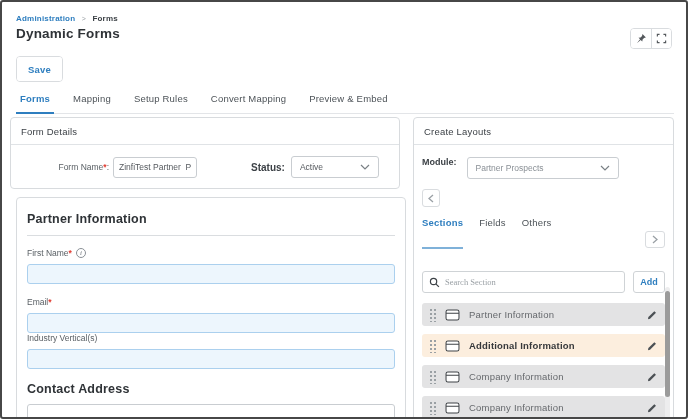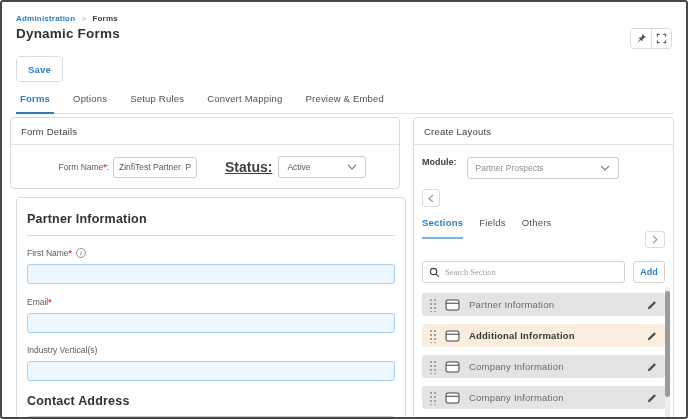--- a/index.html
+++ b/index.html
@@ -36,45 +36,45 @@
   
   .card{ position:absolute; border:1px solid #d8dbde; border-radius:4px; background:#fff; }
   .panel-header{ height:27px; line-height:27px; padding:0 10px; border-bottom:1px solid #e0e3e6; font-size:9.5px; color:#3c4146; letter-spacing:.2px; }
 
   
   .card-form-details{ left:8px; top:115px; width:390px; height:72px; }
   .fd-row{ margin-top:11px; display:flex; align-items:center; padding-left:10px; }
   .fd-label{ width:88px; text-align:right; font-size:8.5px; color:#5a6065; }
   .req{ color:#e03a2f; font-weight:700; }
   .fd-input{ width:84px; height:21px; margin-left:4px; border:1px solid #c9cdd1; border-radius:3px; font-size:8.5px; color:#55595e; padding:0 5px; font-family:inherit; outline:none; }
-  .fd-status-label{ margin-left:28px; font-size:14px; color:#3c4146; font-weight:700;text-decoration:underline; }
+  .fd-status-label{ margin-left:54px; font-size:10px; color:#3c4146; font-weight:700; }
   .select{ display:flex; align-items:center; justify-content:space-between; border:1px solid #c9cdd1; border-radius:3px; height:22px; padding:0 8px; font-size:8.5px; color:#55595e; cursor:pointer; background:#fff; }
   .fd-select{ width:88px; margin-left:6px; }
 
   
   .card-form-preview{ left:14px; top:195px; width:390px; height:260px; padding:14px 10px 0; }
   .section-heading{ font-size:12.5px; font-weight:700; color:#2f3337; letter-spacing:.2px; }
   .card-form-preview hr{ border:none; border-top:1px solid #dadde0; margin-top:9px; }
-  .field-label{ margin-top:12px; font-size:8.5px; color:#5a6065; display:flex; align-items:center; gap:4px; }
+  .field-label{ font-size:8.5px; color:#5a6065; display:flex; align-items:center; gap:4px; }
   .field-label.first{ margin-top:12px; }
   .field-label.tall{ margin-top:13px; }
   .blue-input{ width:100%; height:20px; margin-top:6px; background:#edf6fd; border:1px solid #abd0ee; border-radius:3px; outline:none; }
   .info-badge{ width:10px; height:10px; border:1px solid #8a9096; border-radius:50%; color:#6a7076; font-size:7px; font-style:italic; font-family:"Liberation Serif", serif; display:inline-flex; align-items:center; justify-content:center; background:#fff; }
   .second-heading{ margin-top:13px; }
   .partial-input{ width:100%; height:20px; margin-top:8px; border:1px solid #c9cdd1; border-radius:3px; background:#fff; }
 
   
   .card-layouts{ left:411px; top:115px; width:261px; height:340px; padding:0 8px; }
   .card-layouts .panel-header{ margin:0 -8px; }
   .module-row{ margin-top:12px; display:flex; align-items:flex-start; }
   .module-label{ font-size:9px; color:#3c4146; font-weight:700; }
   .module-select{ width:152px; margin-left:10px; color:#8a9096;gap:32px; }
   .back-btn{ margin-top:10px; width:18px; height:18px; border:1px solid #d9dcdf; border-radius:3px; background:#fff; display:flex; align-items:center; justify-content:center; cursor:pointer; }
   .sub-tabs{ margin-top:10px; display:flex; gap:16px; }
-  .sub-tabs .stab{ font-size:9.5px; color:#4d5358; padding-bottom:9px; letter-spacing:.2px; cursor:pointer; }
+  .sub-tabs .stab{ font-size:9.5px; color:#4d5358; padding-bottom:19px; letter-spacing:.2px; cursor:pointer; }
   .sub-tabs .stab.active{ color:#2e7ebf; font-weight:600; border-bottom:2px solid #7fb1d9; }
   .next-btn{ position:absolute; right:8px; top:113px; width:20px; height:17px; border:1px solid #d9dcdf; border-radius:3px; background:#fff; display:flex; align-items:center; justify-content:center; cursor:pointer; }
   .search-row{ margin-top:22px; display:flex; align-items:center; }
   .search-box{ flex:1; height:22px; border:1px solid #cfd3d6; border-radius:3px; display:flex; align-items:center; padding:0 6px; gap:5px; background:#fff; }
   .search-box input{ border:none; outline:none; flex:1; font-size:8.5px; font-family:Liberation Serif, serif; color:#55595e; min-width:0; }
   .search-box input::placeholder{ color:#9aa0a5; }
   .add-btn{ width:32px; height:22px; margin-left:8px; border:1px solid #cfd3d6; border-radius:3px; background:#fff; color:#2e7ebf; font-size:9px; font-weight:600; font-family:inherit; cursor:pointer; }
   .section-list{ margin-top:10px; }
   .sec-item{ display:flex; align-items:center; height:23px; border-radius:3px; background:#e3e3e4; padding:0 7px; margin-bottom:8px; cursor:grab; }
   .sec-item .drag{ width:7px; height:14px; background-image:radial-gradient(circle, #9aa0a4 0.9px, transparent 1.1px); background-size:4px 4px; background-position:0 0; }
@@ -115,21 +115,21 @@
       </span>
     </button>
   </div>
 
   <div class="action-group">
     <button>Save</button>
   </div>
 
   <div class="main-tabs">
     <div class="tab active">Forms</div>
-    <div class="tab">Options</div>
+    <div class="tab">Mapping</div>
     <div class="tab">Setup Rules</div>
     <div class="tab">Convert Mapping</div>
     <div class="tab">Preview &amp; Embed</div>
   </div>
 
   <div class="card card-form-details">
     <div class="panel-header">Form Details</div>
     <div class="fd-row">
       <div class="fd-label">
         <span>Form Name</span><span class="req">*</span><span>:</span>

